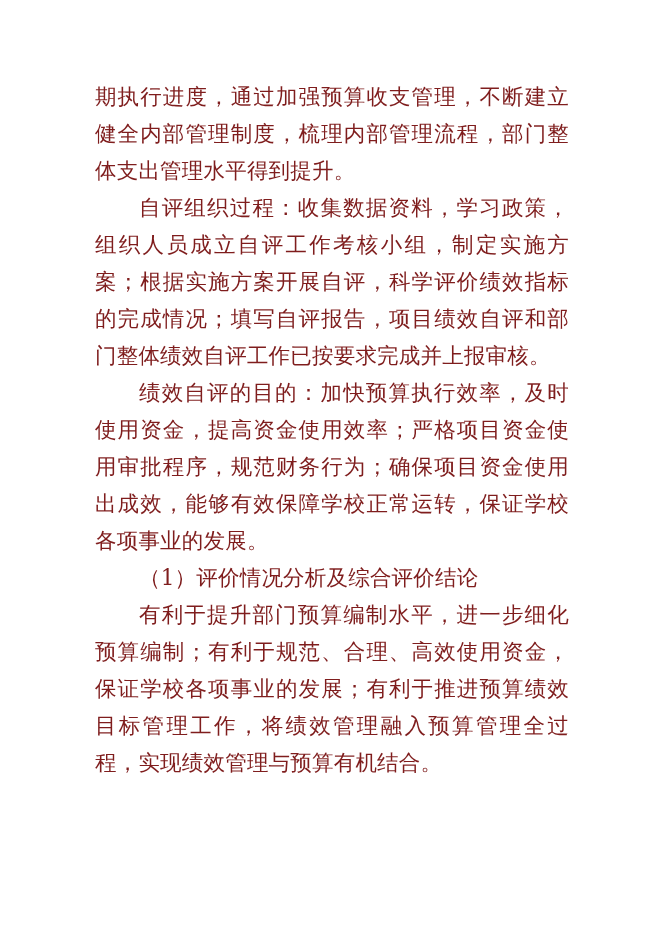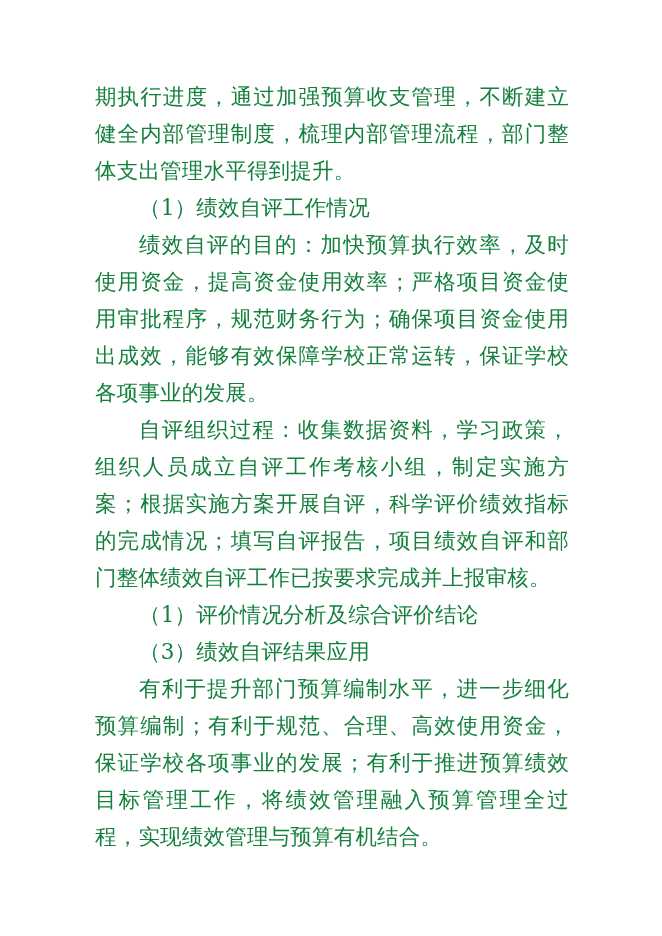--- a/index.html
+++ b/index.html
@@ -16,21 +16,21 @@
     font-family: "DejaVu Serif", "Liberation Serif", serif;
   }
   #text-column {
     position: absolute;
     left: 95px;
     top: 78px;
     width: 474px;
   }
   .para {
     margin: 0;
-    color: #15803d;
+    color: #7f1d1d;
     font-size: 21.5px;
     line-height: 37px;
     letter-spacing: 0.2px;
     text-align: justify;
     text-justify: inter-character;
     word-break: break-all;
     -webkit-font-smoothing: antialiased;
   }
   .para.cont {
     text-indent: 0;
@@ -47,27 +47,25 @@
 </style>
 </head>
 <body>
 
 <div id="page">
   <div id="text-column">
 
     <p class="para cont">期执行进度，通过加强预算收支管理，不断建立健全内部管理制度，梳理内部管理流程，部门整体支出管理水平得到提升。</p>
 
 
-    <p class="para heading">（1）绩效自评工作情况</p>
+
+    <p class="para indent">自评组织过程：收集数据资料，学习政策，组织人员成立自评工作考核小组，制定实施方案；根据实施方案开展自评，科学评价绩效指标的完成情况；填写自评报告，项目绩效自评和部门整体绩效自评工作已按要求完成并上报审核。</p>
 
     <p class="para indent">绩效自评的目的：加快预算执行效率，及时使用资金，提高资金使用效率；严格项目资金使用审批程序，规范财务行为；确保项目资金使用出成效，能够有效保障学校正常运转，保证学校各项事业的发展。</p>
-
-    <p class="para indent">自评组织过程：收集数据资料，学习政策，组织人员成立自评工作考核小组，制定实施方案；根据实施方案开展自评，科学评价绩效指标的完成情况；填写自评报告，项目绩效自评和部门整体绩效自评工作已按要求完成并上报审核。</p>
 
     <p class="para heading">（1）评价情况分析及综合评价结论</p>
 
 
-    <p class="para heading">（3）绩效自评结果应用</p>
 
     <p class="para indent">有利于提升部门预算编制水平，进一步细化预算编制；有利于规范、合理、高效使用资金，保证学校各项事业的发展；有利于推进预算绩效目标管理工作，将绩效管理融入预算管理全过程，实现绩效管理与预算有机结合。</p>
 
   </div>
 </div>
 
 </body></html>

